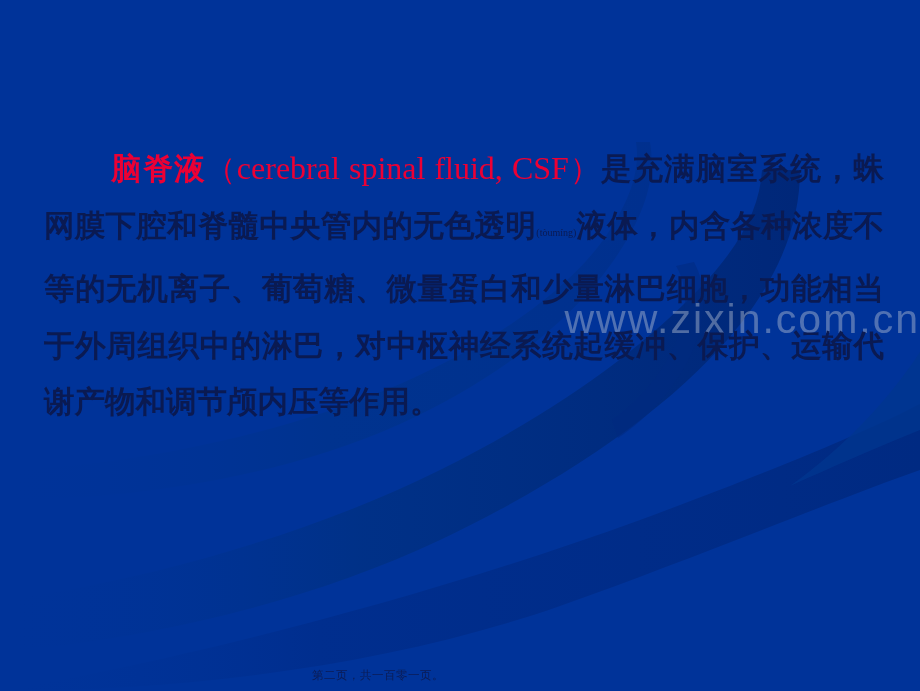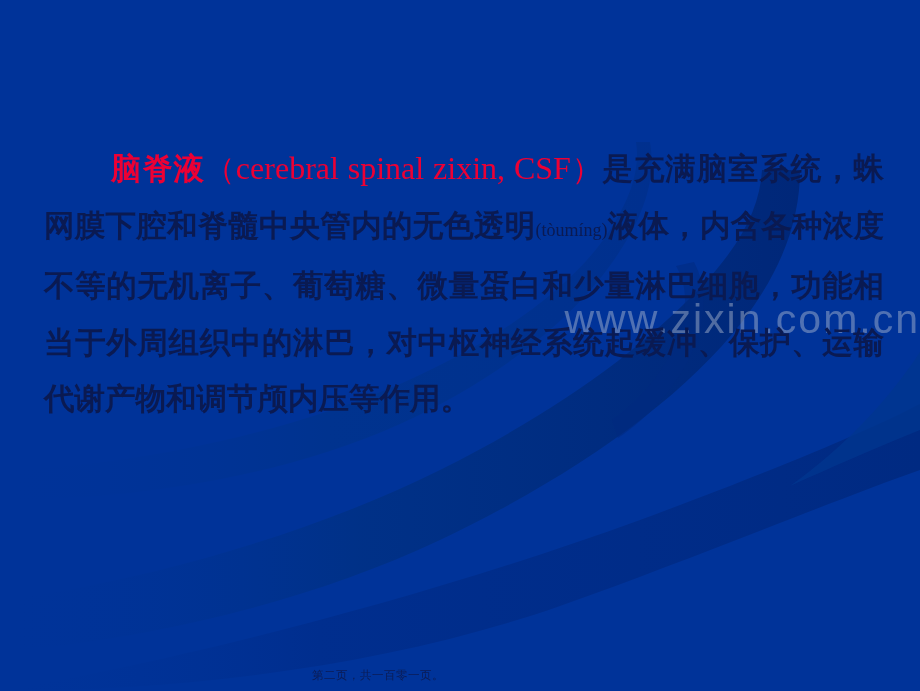--- a/index.html
+++ b/index.html
@@ -89,21 +89,21 @@
     font-size: 32px;
   }
   .paren-red {
     color: #ec0034;
     font-weight: 400;
     font-family: "DejaVu Sans", sans-serif;
     font-size: 30px;
   }
   .pinyin {
     font-family: "Liberation Serif", "DejaVu Serif", serif;
-    font-size: 18px;
+    font-size: 10px;
     font-weight: 400;
     color: #0a1a52;
     vertical-align: baseline;
   }
 
   
   .footer {
     position: absolute;
     left: 0;
     bottom: 8px;
@@ -155,18 +155,18 @@
     <path d="M 612 420 C 640 400 664 372 676 342 C 688 312 688 286 676 266
              L 694 262 C 708 288 706 320 692 352 C 676 388 648 418 618 438 Z" fill="#002a80" opacity="0.55"></path>
 
     <path d="M 920 352 L 920 430 C 880 446 830 468 790 486
              C 846 446 890 398 920 352 Z" fill="#00368f" opacity="0.8"></path>
   </svg>
 
   <div class="watermark">www.zixin.com.cn</div>
 
   <div class="body-text">
-    <span class="indent"></span><span class="kw-red">脑脊液</span><span class="paren-red">（</span><span class="latin-red">cerebral spinal zixin, CSF</span><span class="paren-red">）</span><span>是充满脑室系统，蛛网膜下腔和脊髓中央管内的无色透明</span><span class="pinyin">(tòumíng)</span><span>液体，内含各种浓度不等的无机离子、葡萄糖、微量蛋白和少量淋巴细胞，功能相当于外周组织中的淋巴，对中枢神经系统起缓冲、保护、运输代谢产物和调节颅内压等作用。</span>
+    <span class="indent"></span><span class="kw-red">脑脊液</span><span class="paren-red">（</span><span class="latin-red">cerebral spinal fluid, CSF</span><span class="paren-red">）</span><span>是充满脑室系统，蛛网膜下腔和脊髓中央管内的无色透明</span><span class="pinyin">(tòumíng)</span><span>液体，内含各种浓度不等的无机离子、葡萄糖、微量蛋白和少量淋巴细胞，功能相当于外周组织中的淋巴，对中枢神经系统起缓冲、保护、运输代谢产物和调节颅内压等作用。</span>
   </div>
 
   <div class="footer">第二页，共一百零一页。</div>
 
 </div>
 
 </body></html>

